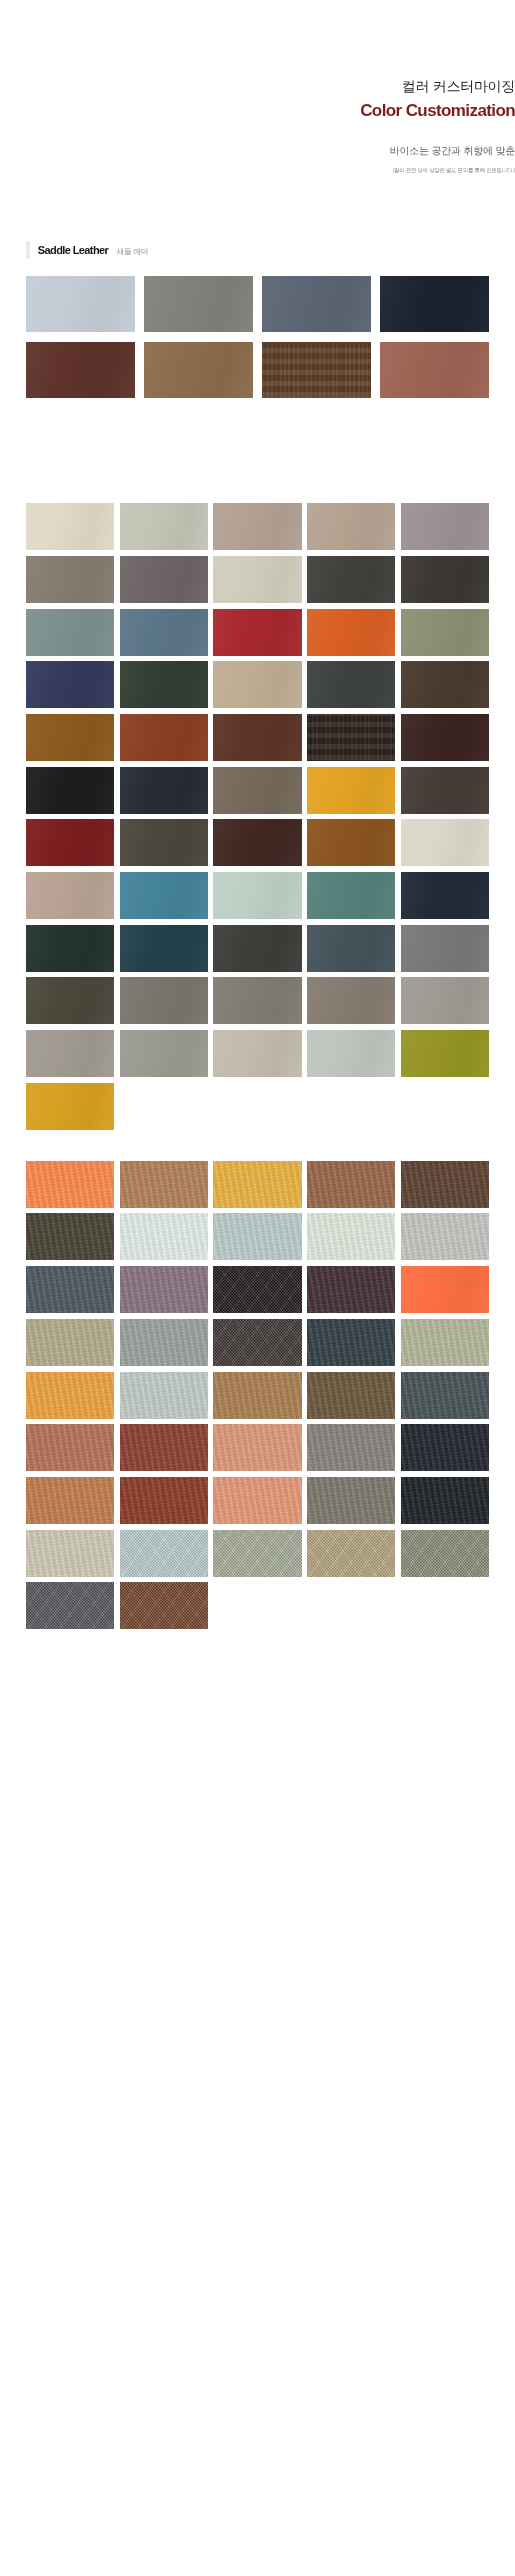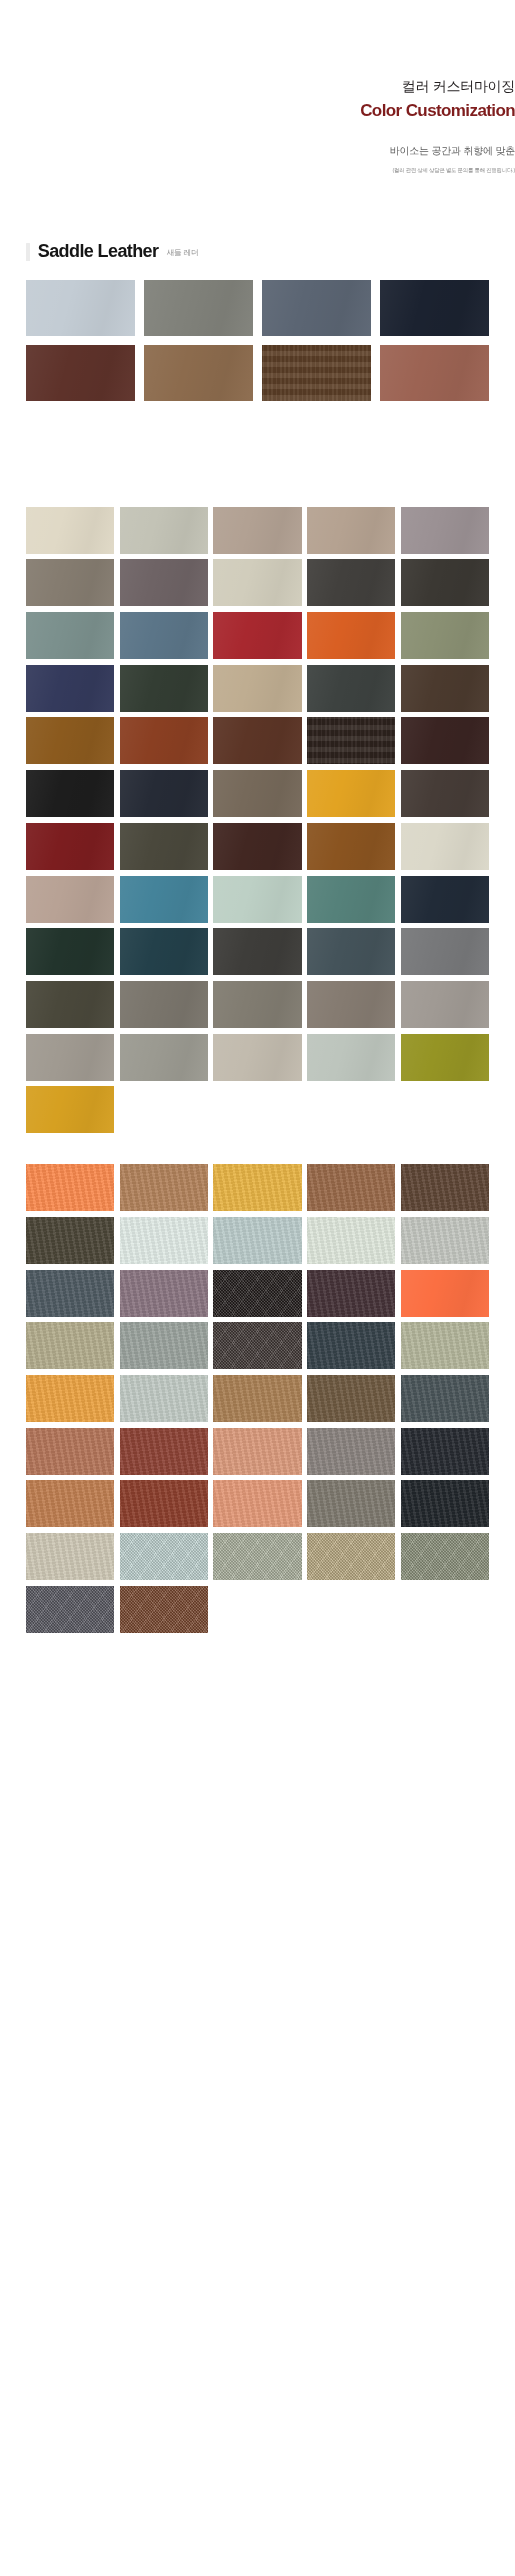--- a/index.html
+++ b/index.html
@@ -55,21 +55,21 @@
     gap:8.2px;
   }
   .sec-bar {
     width:3.6px;
     height:17.5px;
     background:#ebebeb;
     flex:0 0 auto;
     border-radius:0.5px;
   }
   .sec-title {
-    font-size:18px;
+    font-size:11px;
     font-weight:700;
     letter-spacing:-0.6px;
     color:#161616;
     white-space:nowrap;
   }
   .sec-sub {
     font-size:7.7px;
     font-weight:400;
     color:#8d8d8d;
     letter-spacing:-0.2px;

